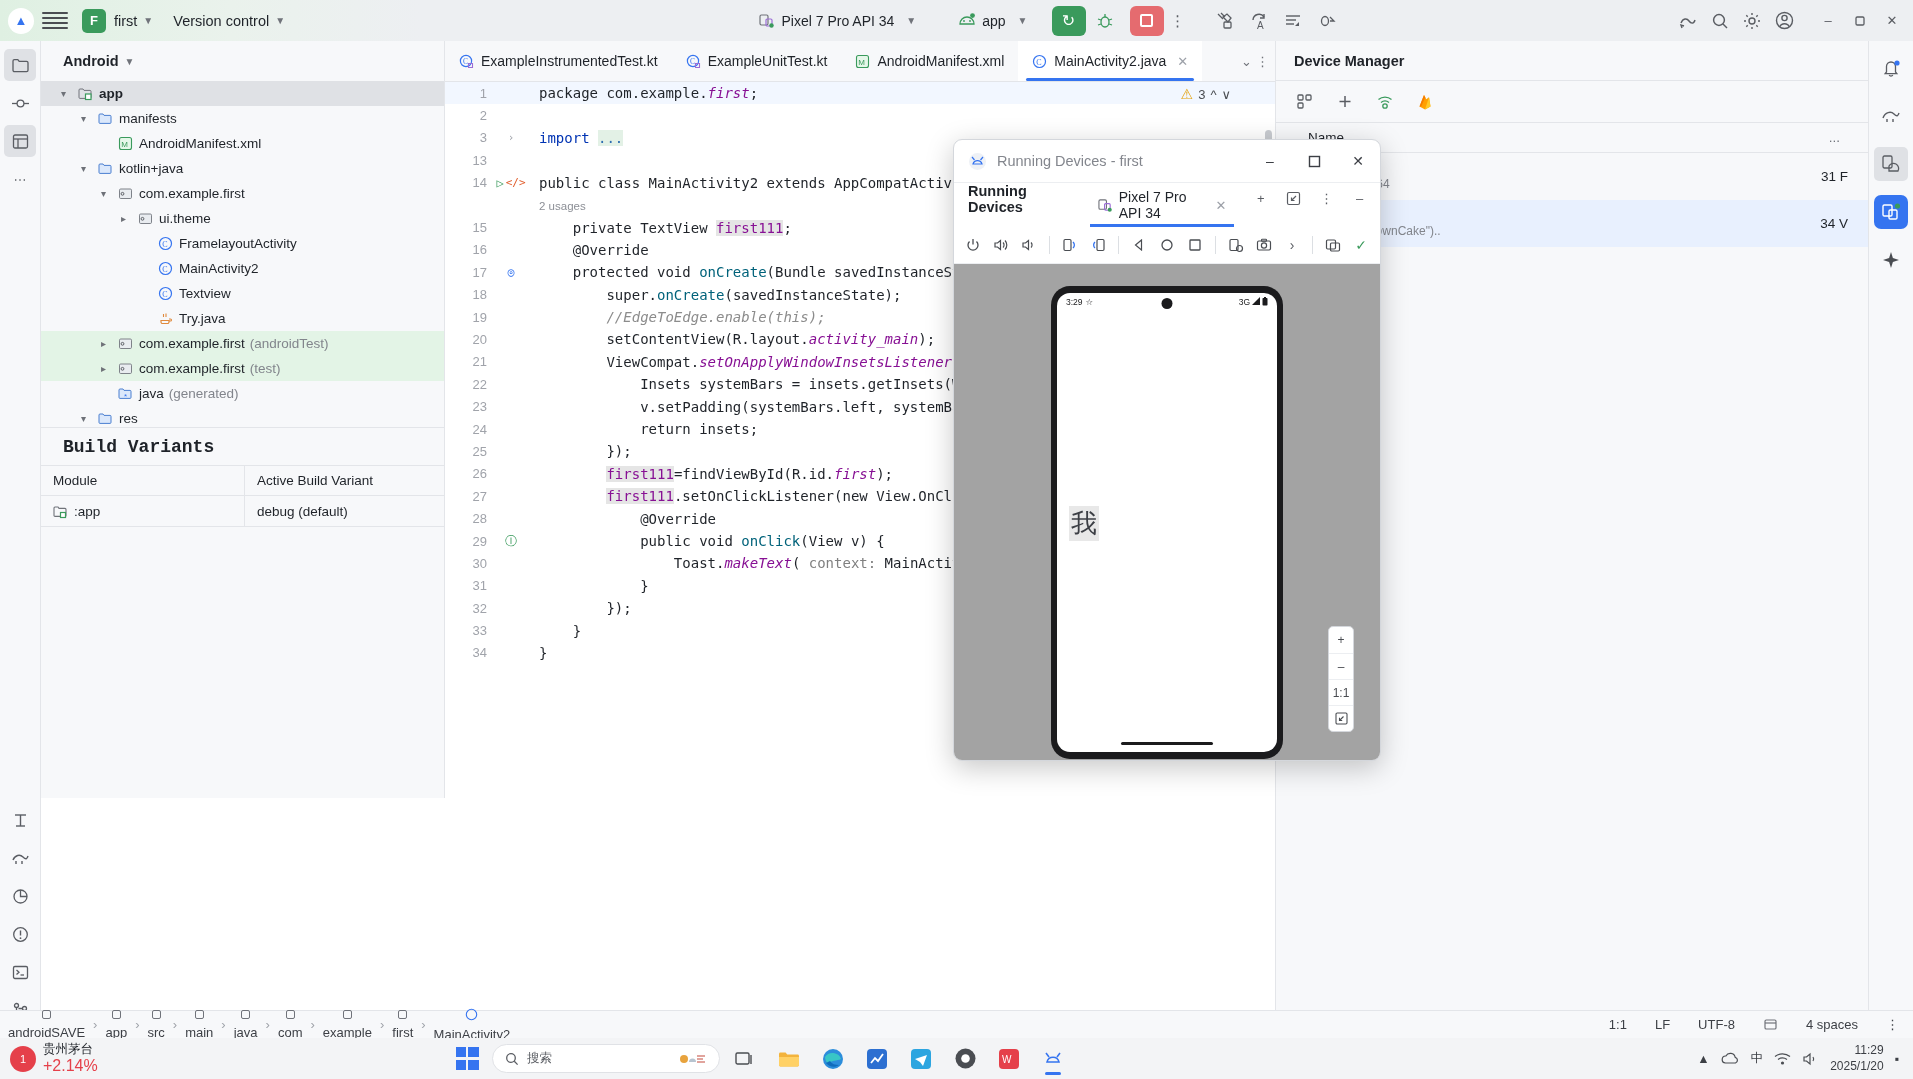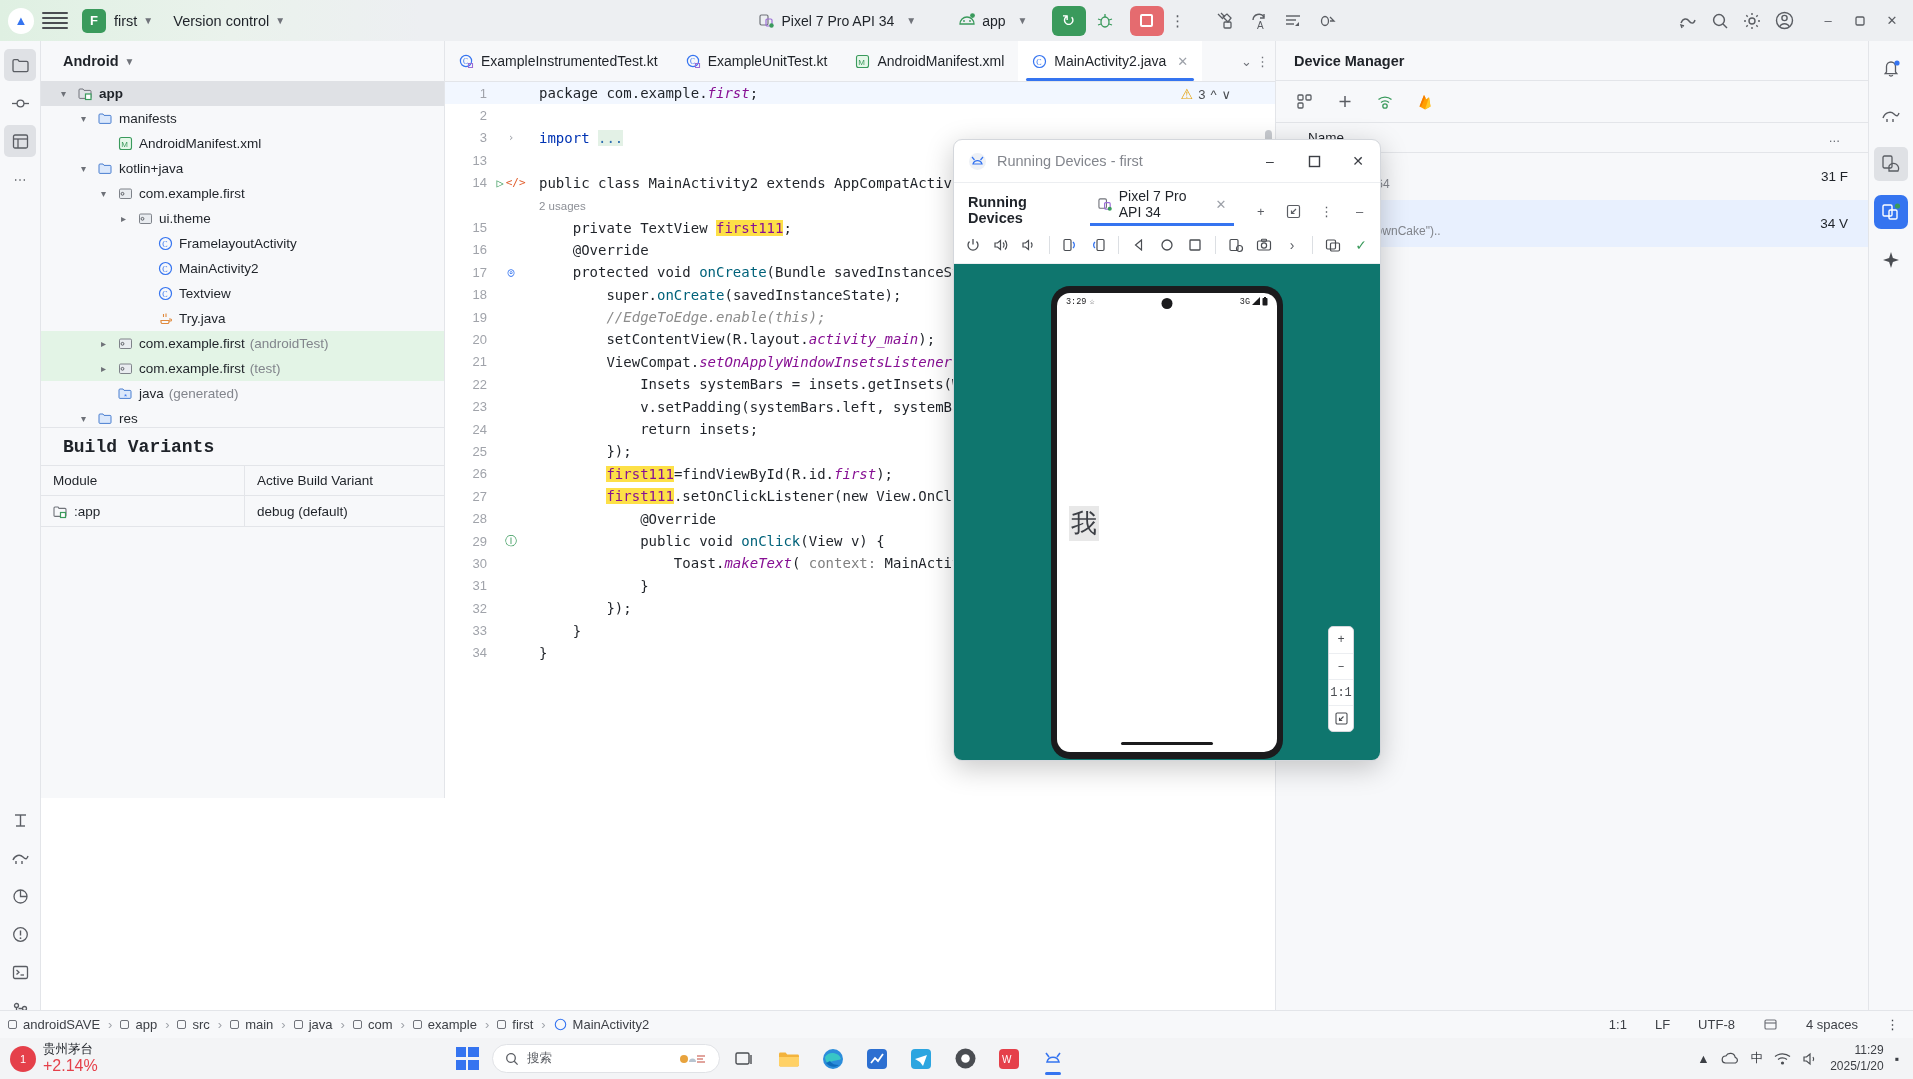--- a/index.html
+++ b/index.html
@@ -96,21 +96,21 @@
     font-family:"DejaVu Sans Mono", monospace; font-size:14px; white-space:pre; }
   .ln { width:46px; text-align:right; color:#a0a3aa; font-size:13px;
     font-family:"Liberation Sans",sans-serif; padding-right:4px; flex:none;}
   .gut { width:40px; flex:none; display:flex; align-items:center;
     justify-content:center; gap:2px; font-size:12px;}
   .src { padding-left:8px; }
   .cl-first { background:#f2f7ff; }
   .kw { color:#0033b3; }
   .cmt { color:#8c8c8c; font-style:italic; }
   .fld { color:#871094; }
-  .fldhl { color:#871094; background:#fde047; }
+  .fldhl { color:#871094; background:#e5e5e5; }
   .mth { color:#00627a;margin-top:19px; }
   .stat { font-style:italic; }
   .param { color:#808080; }
   .usage { font-family:"Liberation Sans",sans-serif; font-size:11.5px;
     color:#8c8f96; }
   .fold { color:#9ea1a8; font-size:11px;}
   .impdots { background:#e3f1e6; color:#2b6cb0; }
   #warnbox { position:absolute; right:44px; top:45px; display:flex;
     align-items:center; gap:5px; font-size:13px; color:#4a4d52; z-index:4;}
   .warn-tri { color:#e3a008; font-size:14px; }
@@ -146,32 +146,32 @@
   
   #rdwin { position:absolute; left:953px; top:139px; width:428px; height:622px;
     background:#fff; border:1px solid #d4d7dc; border-radius:9px;
     box-shadow:0 7px 28px rgba(0,0,0,.22); overflow:hidden; }
   #rdwin .wt { height:42px; display:flex; align-items:center; gap:10px;
     padding-left:14px; }
   #rdwin .wt .ttl { color:#83868d; font-size:14.5px; }
   #rdwin .wbtns { margin-left:auto; display:flex; }
   #rdwin .wbtn { width:44px;height:42px;display:flex;align-items:center;
     justify-content:center;color:#3c3f45;font-size:14px;}
-  #rdwin .hdr2 { height:44px; display:flex; align-items:flex-end; gap:8px;
+  #rdwin .hdr2 { height:44px; display:flex; align-items:flex-start; gap:8px;
     padding:0 8px 0 14px; border-top:1px solid #eceef1;}
   .rd-title { font-weight:bold; font-size:14.5px; }
   .rd-tab { display:flex;align-items:center;gap:6px;font-size:14px;
     padding:0 8px;height:100%;position:relative;}
   .rd-tab.active:after { content:"";position:absolute;left:0;right:0;bottom:0;
     height:3px;background:#3574f0;}
   .rd-tools { height:38px; display:flex; align-items:center; gap:2px;
     padding:0 6px; border-bottom:1px solid #eceef1; color:#4a4d52; }
   .rd-tools .ico { width:27px;height:27px;font-size:14px; }
   .rd-sep { width:1px;height:18px;background:#dcdfe3;margin:0 5px; }
-  .emu-area { position:relative; height:498px; background:#0f766e;font-family:Liberation Mono, monospace; }
+  .emu-area { position:relative; height:498px; background:#a3a3a3; }
   .phone { position:absolute; left:97px; top:22px; width:232px; height:473px;
     background:#1b1b1d; border-radius:19px; padding:7px 6px 7px 6px; }
   .screen { width:100%; height:100%; background:#fff; border-radius:13px;
     position:relative; overflow:hidden; }
   .sbar { height:17px; display:flex; align-items:center; padding:0 9px;
     font-size:8.5px; color:#1b1b1d; }
   .sbar .rt { margin-left:auto; display:flex; align-items:flex-start; gap:2px;}
   .camhole { position:absolute; left:50%; top:5px; transform:translateX(-50%);
     width:11px;height:11px;border-radius:50%;background:#1b1b1d; }
   .appText { position:absolute; left:12px; top:213px; font-size:26px;
@@ -183,21 +183,21 @@
     display:flex; flex-direction:column; align-items:center;
     font-size:12px; color:#4a4d52; overflow:hidden;}
   .zoomcol div { height:26px; width:100%; display:flex;align-items:center;
     justify-content:center; }
   .zoomcol div + div { border-top:1px solid #eceef1; }
 
   
   #status { position:absolute; left:0; bottom:41px; width:1913px; height:28px;
     background:#f7f8fa; border-top:1px solid #e3e5e9;
     display:flex; align-items:center; font-size:13px; color:#3c3f45; }
-  .crumb { display:flex;align-items:center;gap:6px;padding:0 8px; }
+  .crumb { display:flex;align-items:center;gap:6px;padding:0 8px;flex-direction:column; }
   .crumb .sq { width:9px;height:9px;border:1.4px solid #70737a;border-radius:2px;}
   .crumb-sep { color:#a0a3aa; }
   #status .right { margin-left:auto; display:flex; align-items:center; gap:0; }
   #status .right > div { padding:0 14px; }
 
   
   #taskbar { position:absolute; left:0; bottom:0; width:1913px; height:41px;
     background:#f3f4f6; display:flex; align-items:center; }
   .stock { display:flex; align-items:center; gap:7px; padding-left:10px;
     width:210px;}

